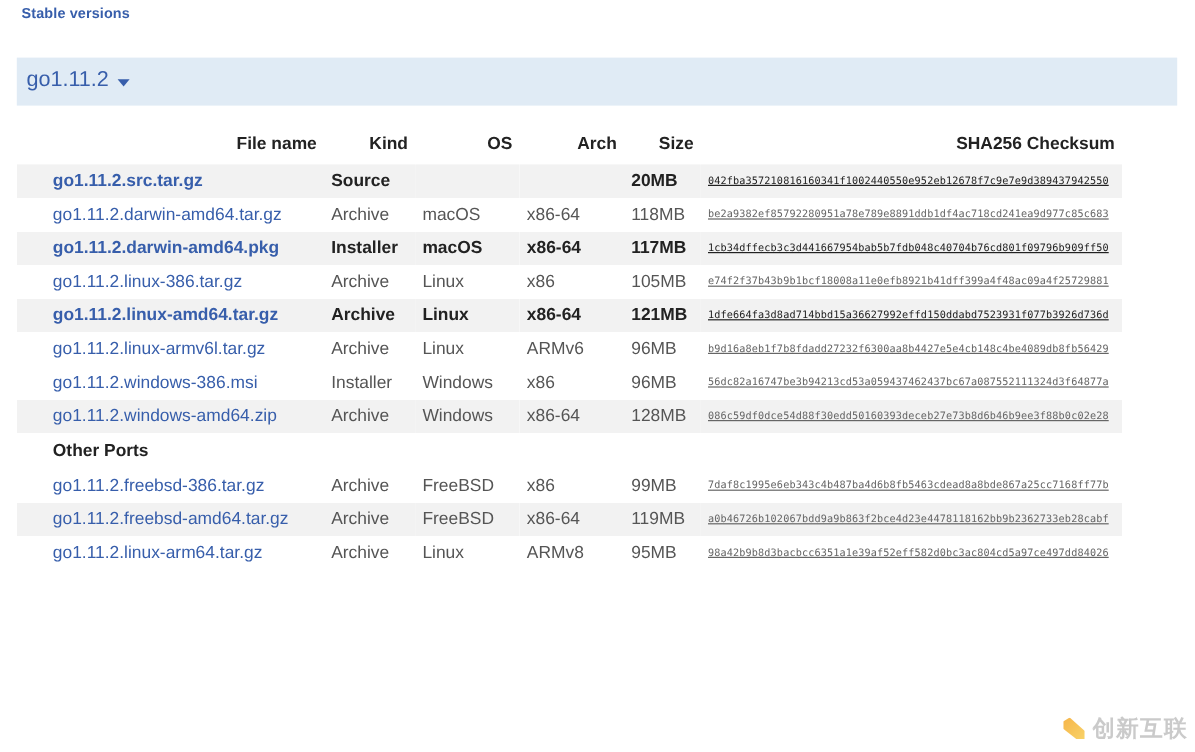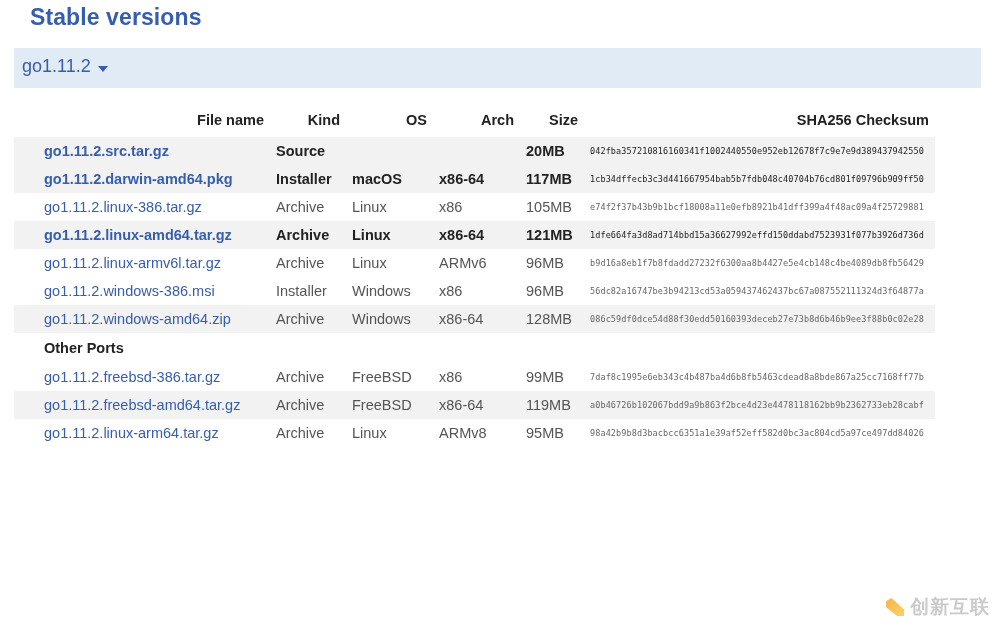--- a/index.html
+++ b/index.html
@@ -21,26 +21,25 @@
     width: 996px;
     height: 627px;
     overflow: hidden;
   }
 
   
   .section-title {
     position: absolute;
     left: 18px;
     top: 4px;
-    font-size: 23px;
+    font-size: 12px;
     font-weight: bold;
     color: #375EAB;
     letter-spacing: 0.1px;
     white-space: nowrap;
-    margin-left: 12px;
   }
 
   
   .version-bar {
     position: absolute;
     left: 14px;
     top: 48px;
     width: 967px;
     height: 40px;
     background: #E0EBF5;
@@ -126,20 +125,21 @@
   }
   tr.highlight td { font-weight: bold; color: #222222; }
   tr.highlight td.filename a { font-weight: bold; color: #375EAB; }
 
   td.sum {
     font-family: "DejaVu Sans Mono", "Liberation Mono", monospace;
     font-size: 8.5px;
     color: #666666;
     letter-spacing: 0.1px;
     font-weight: normal;
+    text-decoration: underline;
   }
   tr.highlight td.sum { font-weight: normal; }
 
   tr.section-row td {
     font-weight: bold;
     color: #222222;
     background: #ffffff;
     padding-top: 7px;
     padding-bottom: 7px;
   }
@@ -213,20 +213,28 @@
     </thead>
     <tbody id="table-body">
         <tr class="stripe highlight">
           <td class="filename"><a href="#">go1.11.2.src.tar.gz</a></td>
           <td class="kind">Source</td>
           <td class="os"></td>
           <td class="arch"></td>
           <td class="size">20MB</td>
           <td class="sum">042fba357210816160341f1002440550e952eb12678f7c9e7e9d389437942550</td>
         </tr>
+        <tr class="plain">
+          <td class="filename"><a href="#">go1.11.2.darwin-amd64.tar.gz</a></td>
+          <td class="kind">Archive</td>
+          <td class="os">macOS</td>
+          <td class="arch">x86-64</td>
+          <td class="size">118MB</td>
+          <td class="sum">be2a9382ef85792280951a78e789e8891ddb1df4ac718cd241ea9d977c85c683</td>
+        </tr>
         <tr class="stripe highlight">
           <td class="filename"><a href="#">go1.11.2.darwin-amd64.pkg</a></td>
           <td class="kind">Installer</td>
           <td class="os">macOS</td>
           <td class="arch">x86-64</td>
           <td class="size">117MB</td>
           <td class="sum">1cb34dffecb3c3d441667954bab5b7fdb048c40704b76cd801f09796b909ff50</td>
         </tr>
         <tr class="plain">
           <td class="filename"><a href="#">go1.11.2.linux-386.tar.gz</a></td>

